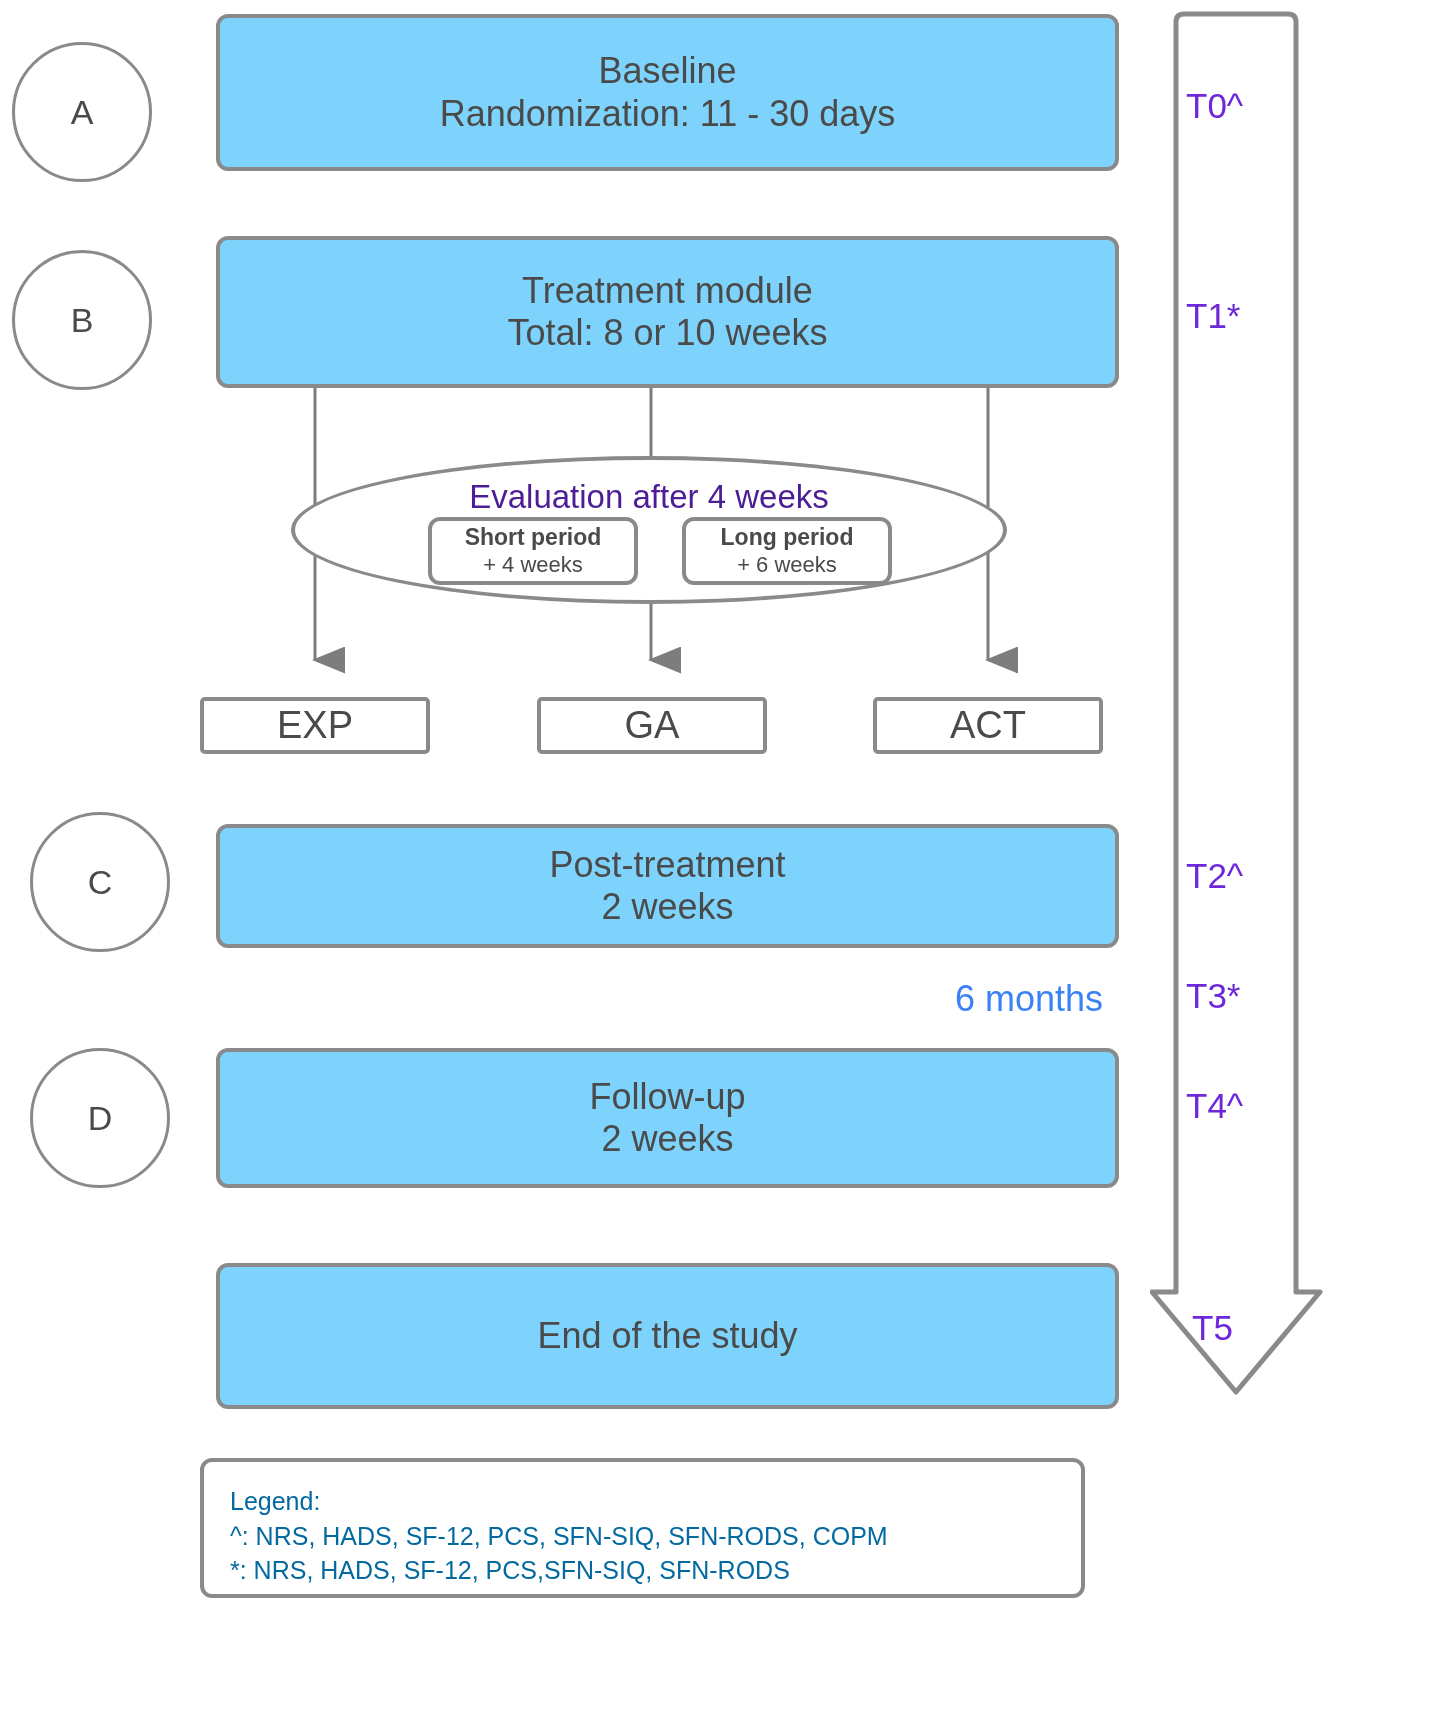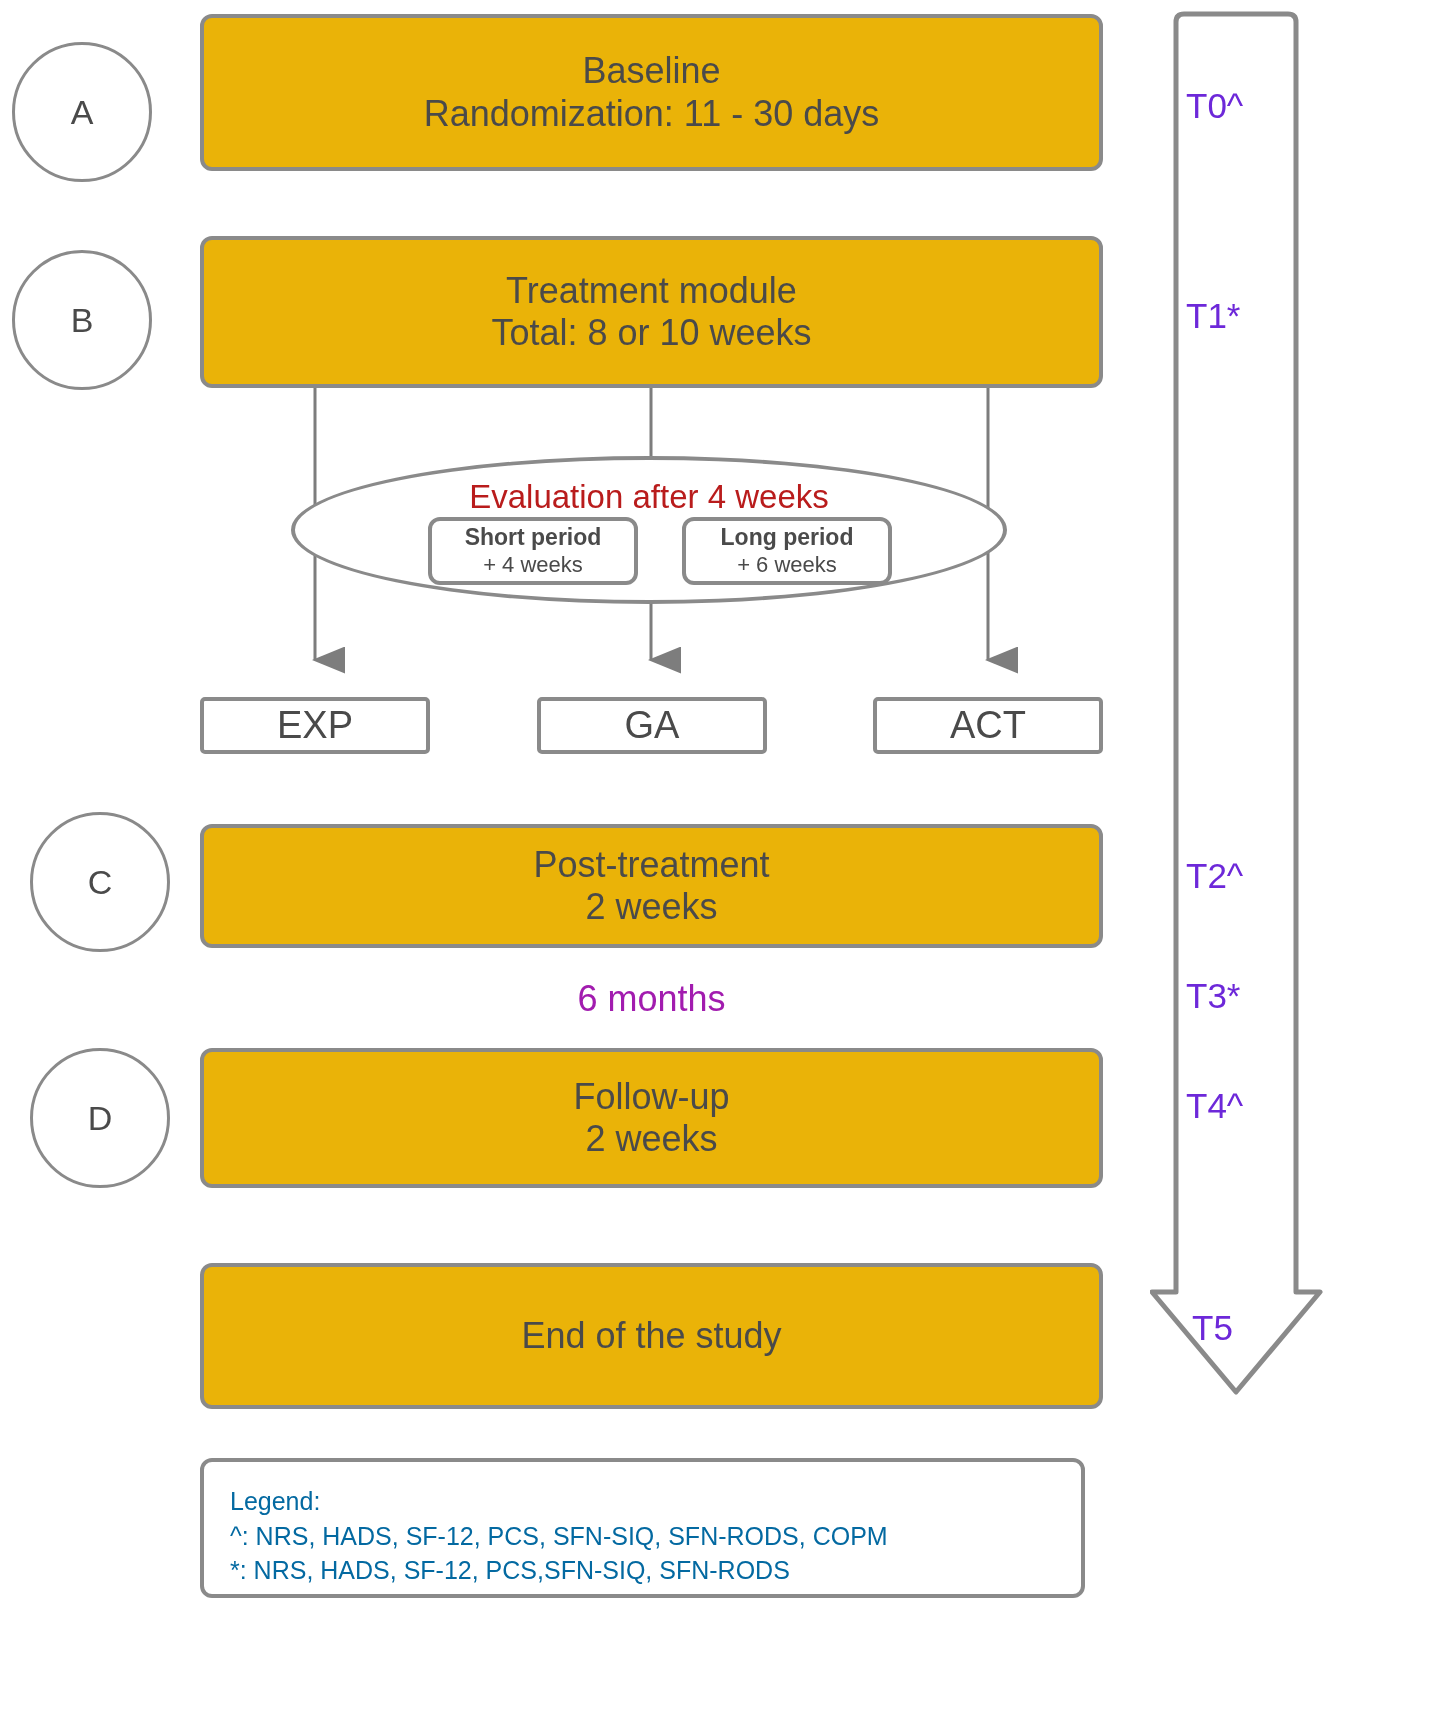--- a/index.html
+++ b/index.html
@@ -30,27 +30,28 @@
     justify-content: center;
     font-size: 34px;
     color: #4a4a4a;
     background: #fff;
   }
   .box {
     position: absolute;
     border: 4px solid #8a8a8a;
     border-radius: 12px;
     box-sizing: border-box;
-    background: #eab308;
+    background: #7dd3fc;
     display: flex;
     flex-direction: column;
     align-items: center;
     justify-content: center;
     text-align: center;
     color: #4a4a4a;
+    margin-left: 16px;
   }
   .box .line1 { font-size: 36px; line-height: 1.18; }
   .box .line2 { font-size: 36px; line-height: 1.18; }
 
   .armbox {
     position: absolute;
     border: 4px solid #8a8a8a;
     border-radius: 5px;
     box-sizing: border-box;
     background: #fff;
@@ -66,44 +67,44 @@
     border: 4px solid #8a8a8a;
     border-radius: 50% / 50%;
     box-sizing: border-box;
     background: #fff;
   }
   .ellipse-title {
     position: absolute;
     width: 100%;
     text-align: center;
     font-size: 33px;
-    color: #b91c1c;
+    color: #4c1d95;
     top: 18px;
     left: 0;
   }
   .periodbox {
     position: absolute;
     border: 4px solid #8a8a8a;
     border-radius: 12px;
     box-sizing: border-box;
     background: #fff;
     display: flex;
     flex-direction: column;
     align-items: center;
     justify-content: center;
     color: #4a4a4a;
   }
   .periodbox .pb-title { font-size: 23px; font-weight: bold; line-height: 1.2; }
   .periodbox .pb-sub   { font-size: 22px; line-height: 1.2; }
 
   .interval-label {
     position: absolute;
-    text-align: center;
+    text-align: right;
     font-size: 36px;
-    color: #a21caf;
+    color: #3b82f6;
   }
 
   .legend {
     position: absolute;
     border: 4px solid #8a8a8a;
     border-radius: 12px;
     box-sizing: border-box;
     background: #fff;
     padding: 22px 26px;
     color: #0369a1;

